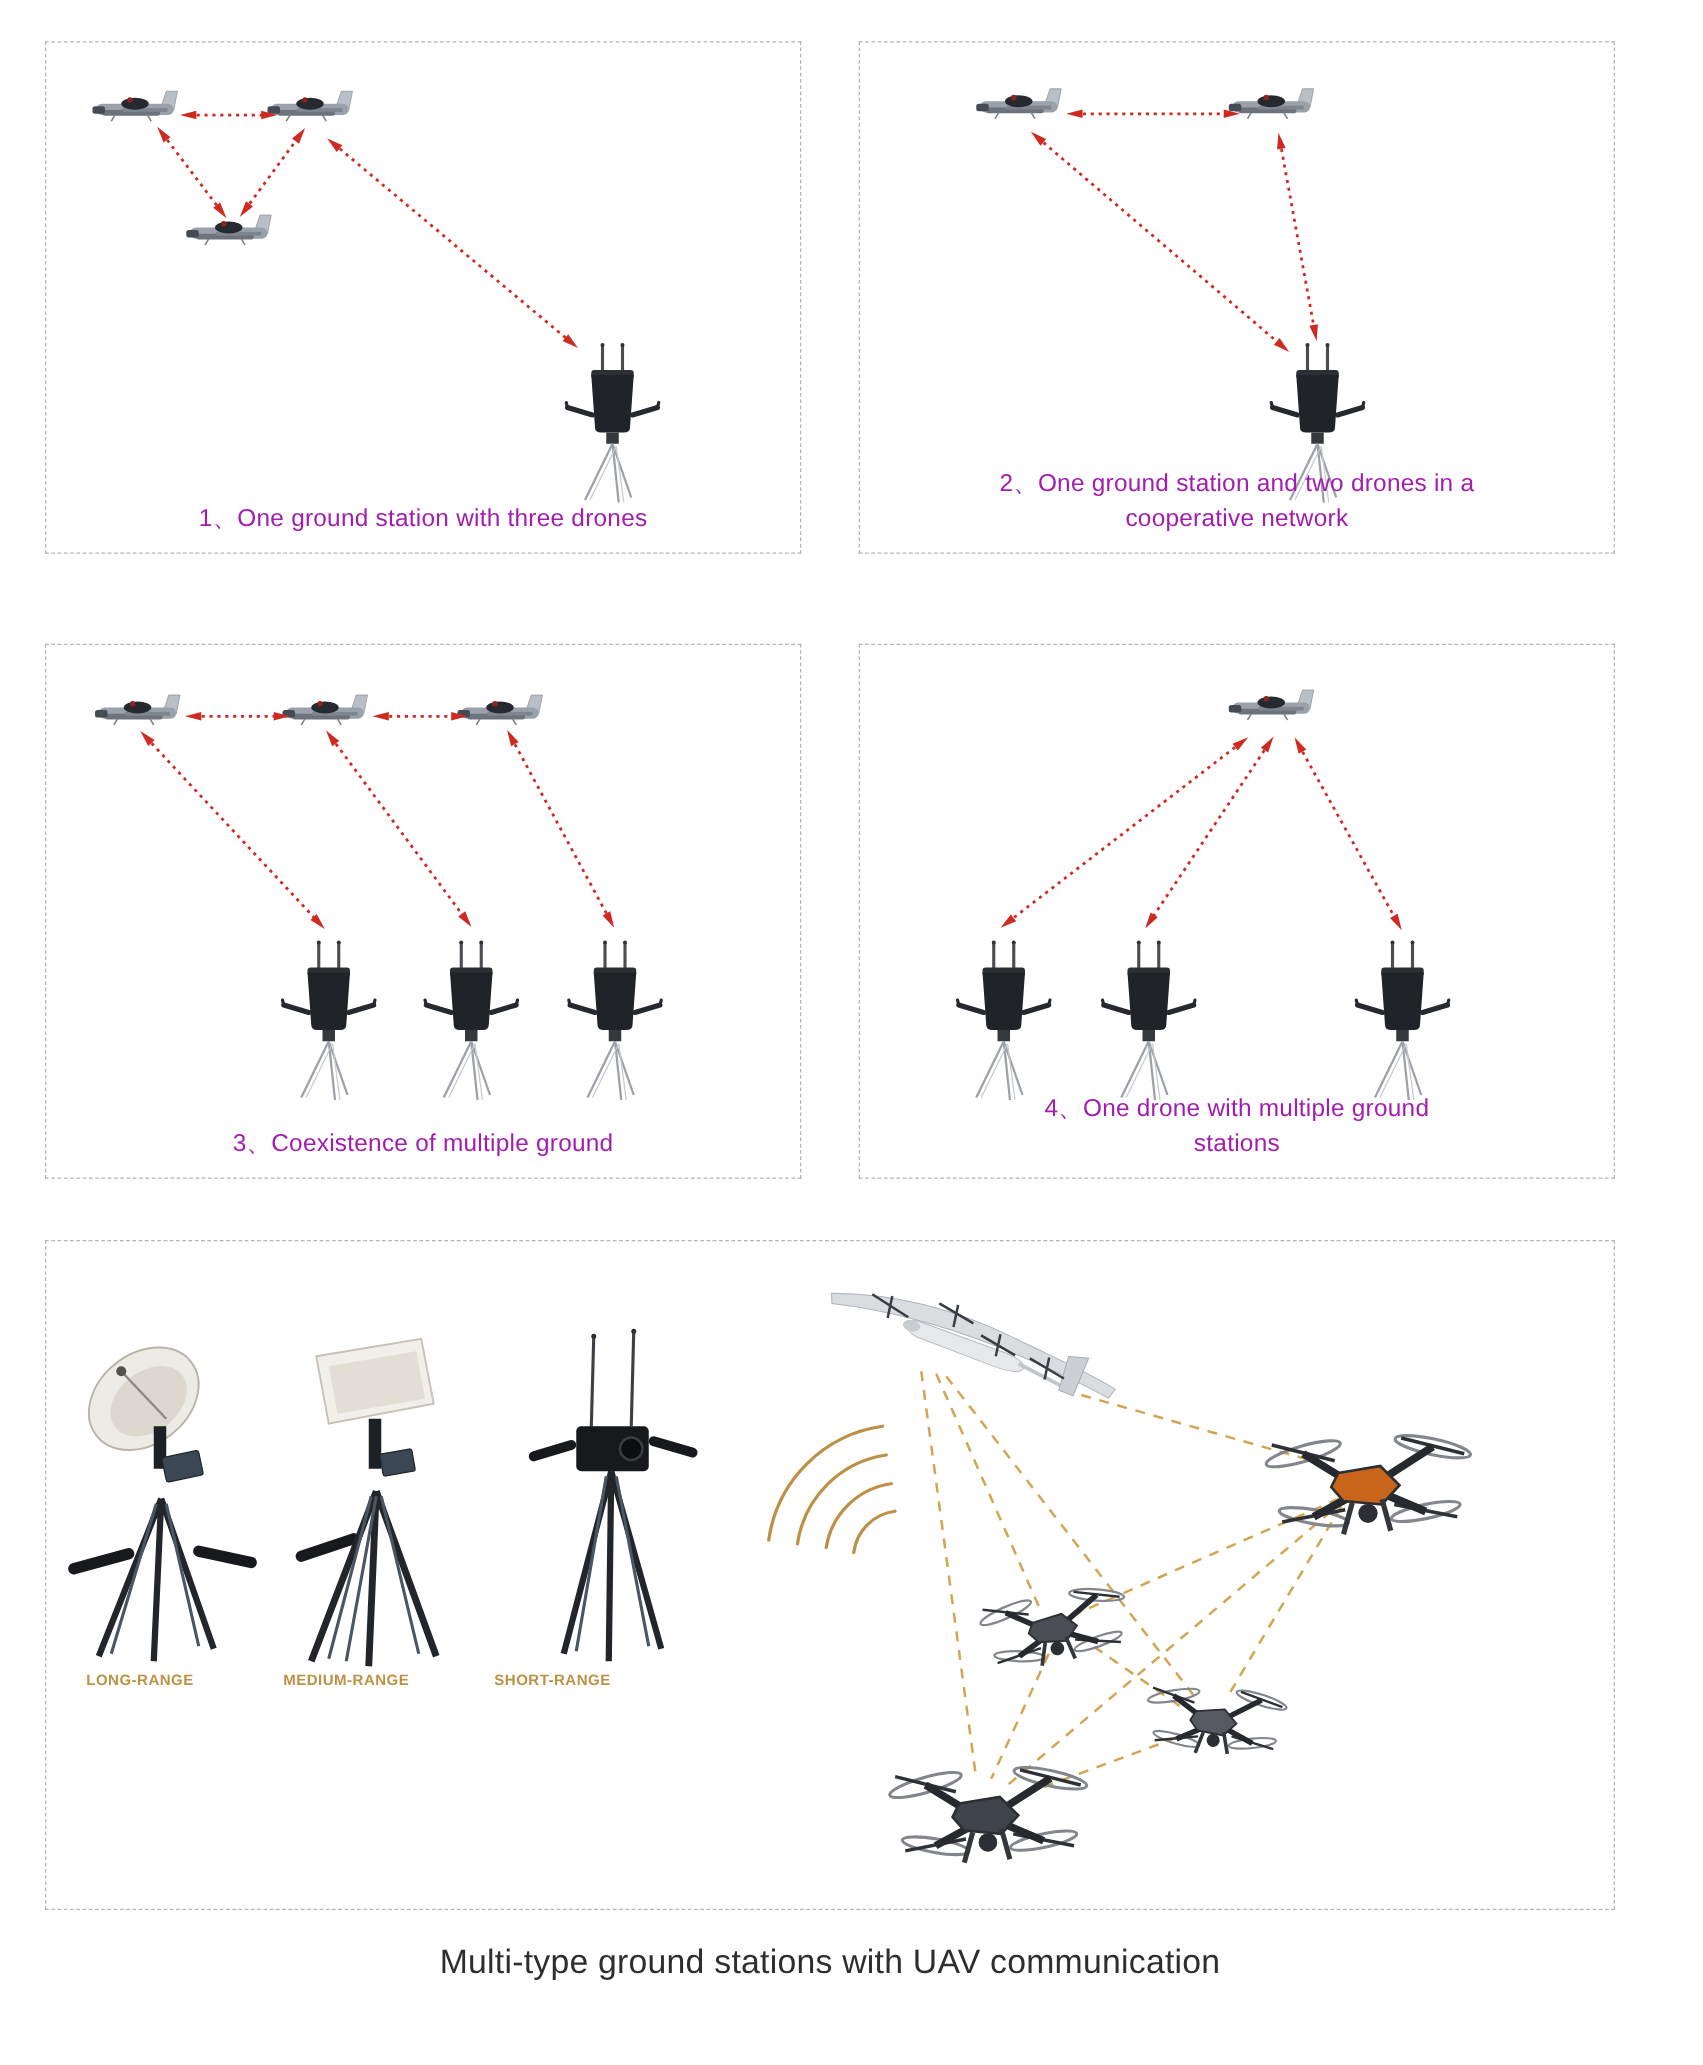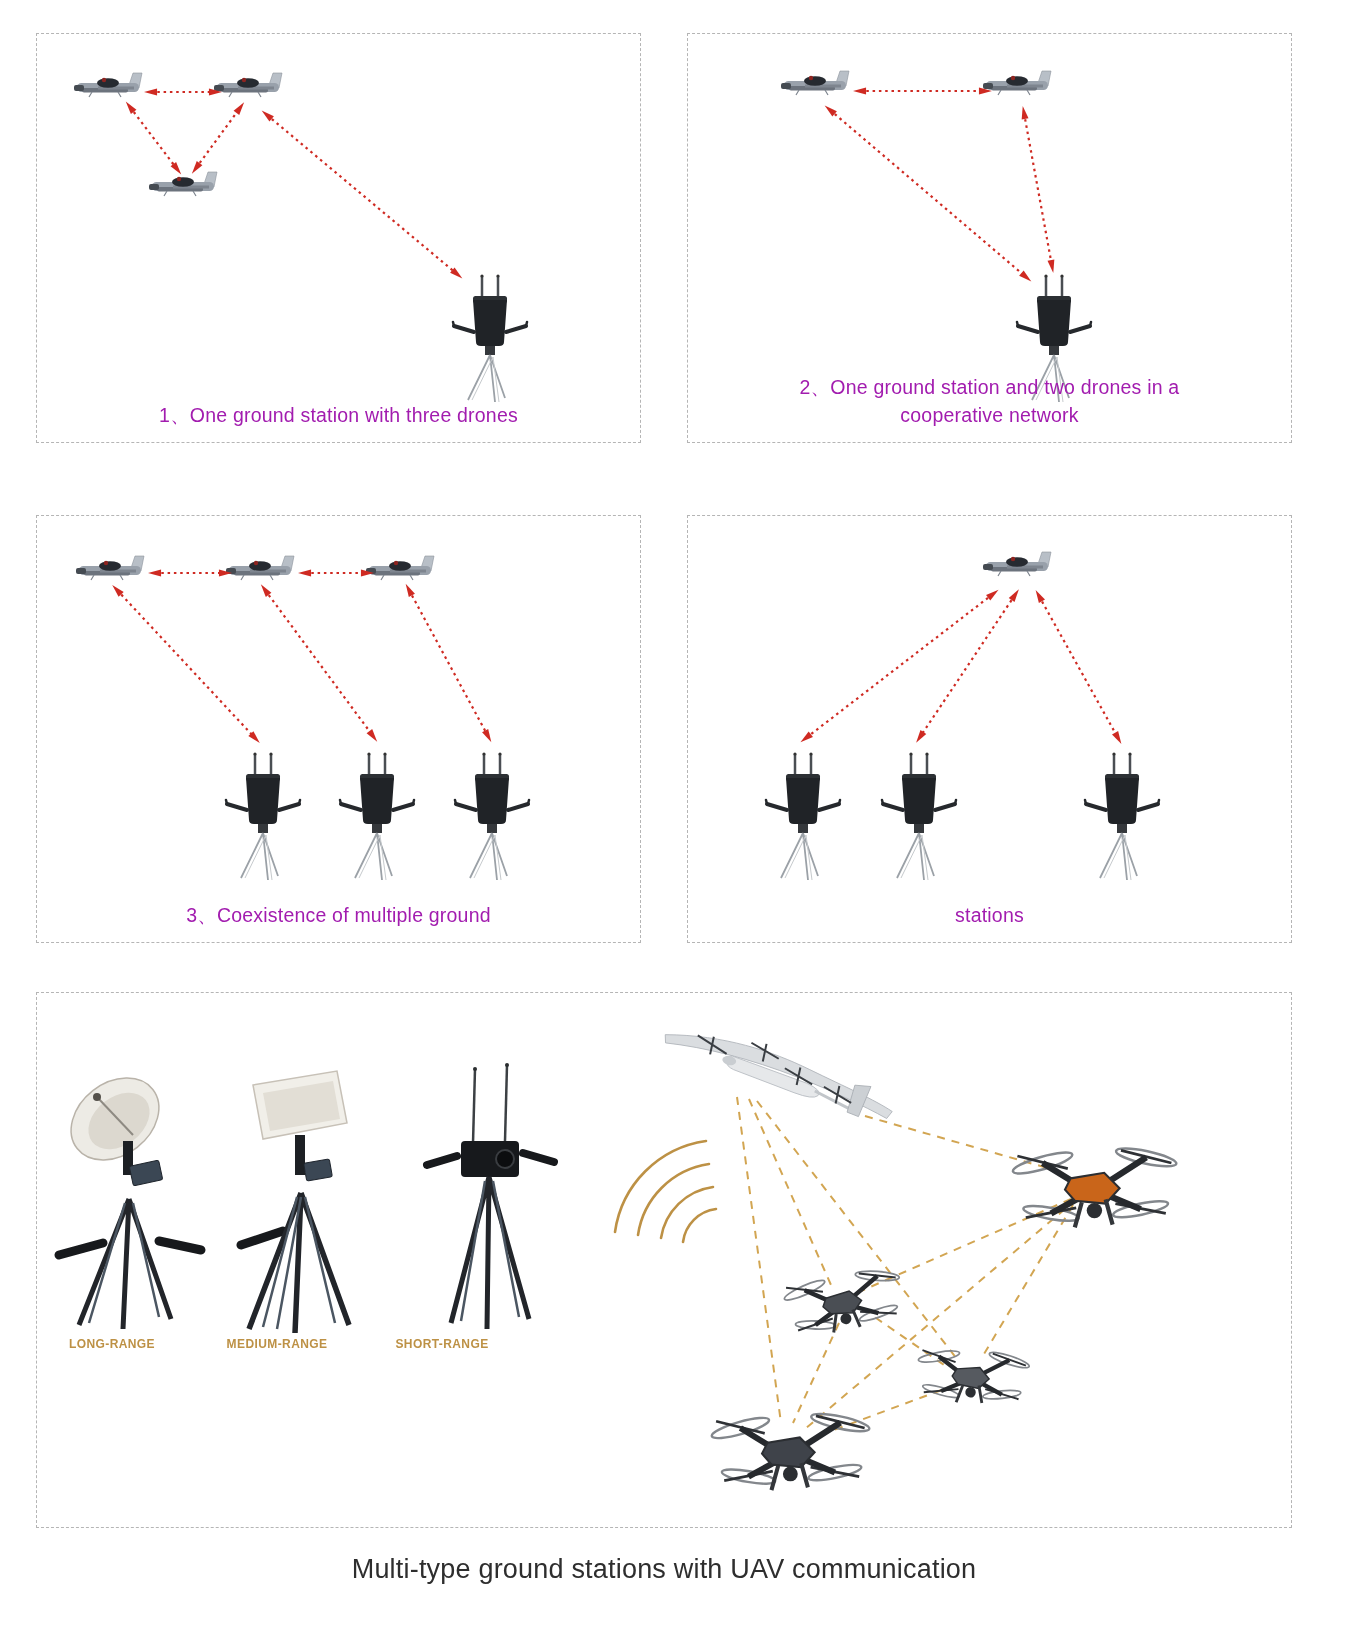--- a/index.html
+++ b/index.html
@@ -149,20 +149,21 @@
     <line class="arrow" stroke="#cf2a22" x1="327" y1="79" x2="232" y2="221"></line>
     <line class="arrow" stroke="#cf2a22" x1="351" y1="80" x2="430" y2="222"></line>
   <polygon points="112.45383791872321,226.27084138879067 120.68067428107715,215.53362656516254 124.93666717079574,221.06050622056102" fill="#cf2a22"></polygon>
       <polygon points="310.5461620812768,73.72915861120931 302.31932571892287,84.46637343483746 298.0633328292042,78.93949377943899" fill="#cf2a22"></polygon>
       <polygon points="228.1076486382962,226.81804098275722 232.47586598416513,214.0161936191562 238.27367929554114,217.89501238380916" fill="#cf2a22"></polygon>
       <polygon points="330.8923513617038,73.18195901724278 326.5241340158349,85.9838063808438 320.7263207044589,82.10498761619084" fill="#cf2a22"></polygon>
       <polygon points="433.403157472136,228.1170678613078 424.0014712550502,218.39200153880142 430.09727181369,215.0006758758962" fill="#cf2a22"></polygon>
       <polygon points="347.596842527864,73.8829321386922 356.9985287449498,83.60799846119856 350.90272818631,86.99932412410381" fill="#cf2a22"></polygon>
     </svg>
   <div class="caption">
+    <div>4、One drone with multiple ground</div>
     <div>stations</div>
   </div>
 </div>
 
 <div class="panel" id="panel-bottom">
   <svg width="1256" height="536" viewBox="0 0 1256 536">
 
     <g>
       <line class="mesh" x1="700" y1="104" x2="744" y2="430"></line>
       <line class="mesh" x1="712" y1="106" x2="794" y2="292"></line>

